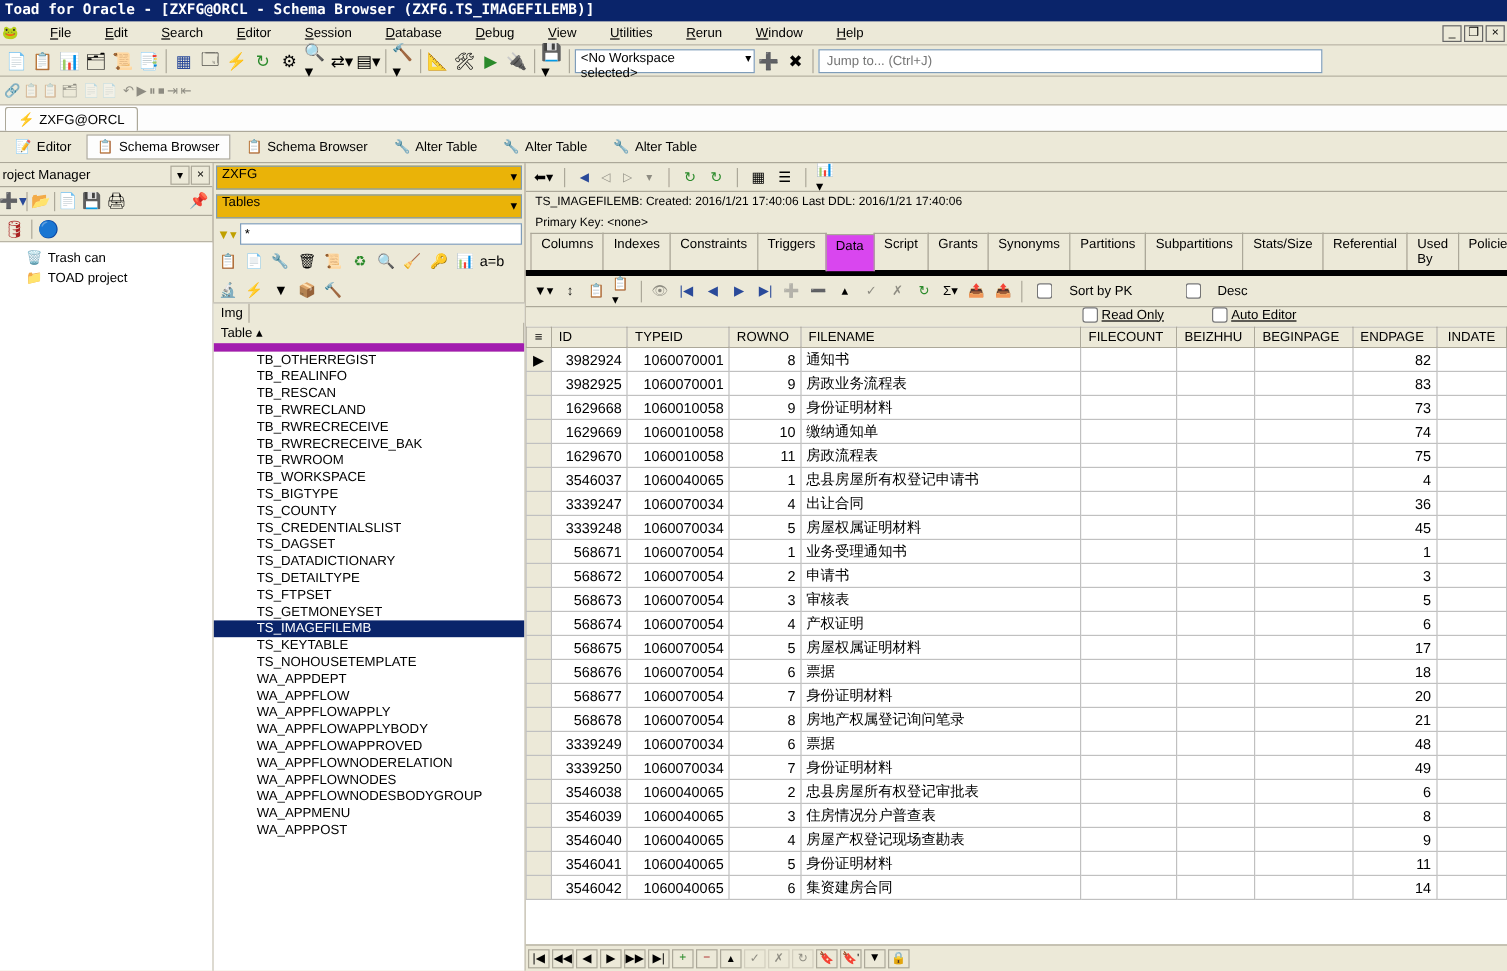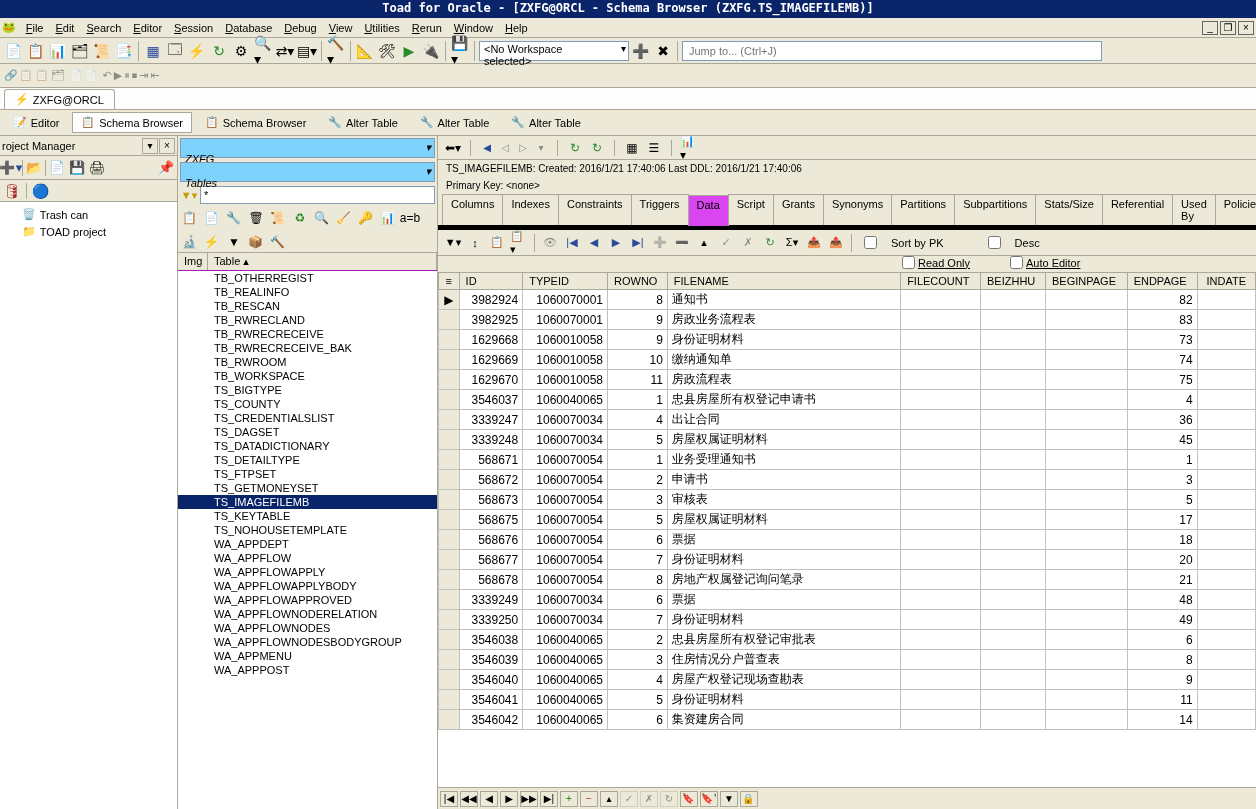--- a/index.html
+++ b/index.html
@@ -1,19 +1,19 @@
 <!DOCTYPE html>
 <html><head>
 <meta charset="utf-8">
 <style>
   * { box-sizing: border-box; margin: 0; padding: 0; font-family: "Microsoft YaHei", Tahoma, sans-serif; font-size: 11px; }
   body { background: #ece9d8; width: 1256px; height: 809px; overflow: hidden; }
-  .titlebar { background: #0a246a; color: #fff; height: 18px; padding: 1px 20px; font-family: "SimSun", monospace; font-size: 12px; font-weight: bold; text-align: center; }
+  .titlebar { background: #0a246a; color: #fff; height: 18px; padding: 1px 4px; font-family: "SimSun", monospace; font-size: 12px; font-weight: bold; }
   .menubar { background: #ece9d8; height: 20px; display: flex; align-items: center; padding: 0 2px; border-bottom: 1px solid #aca899; }
-  .menubar .menu-item { padding: 2px 6px; cursor: default; }
+  .menubar .menu-item { padding: 2px 6px; cursor: default; margin-left: 16px; }
   .menubar .menu-item u { text-decoration: underline; }
   .menubar .spacer { flex: 1; }
   .menubar .window-btn { width: 16px; height: 14px; border: 1px solid #666; background: #ece9d8; margin-left: 2px; text-align: center; line-height: 12px; font-size: 10px; }
   .toolbar { background: #ece9d8; height: 26px; display: flex; align-items: center; padding: 2px 4px; border-bottom: 1px solid #aca899; gap: 2px; }
   .toolbar .tb-btn { width: 20px; height: 20px; border: 1px solid transparent; display: flex; align-items: center; justify-content: center; font-size: 14px; cursor: pointer; }
   .toolbar .sep { width: 1px; height: 20px; background: #aca899; margin: 0 2px; }
   .toolbar .combo { height: 20px; border: 1px solid #7f9db9; background: #fff; padding: 1px 18px 1px 4px; position: relative; font-size: 11px; }
   .toolbar .combo::after { content: "▾"; position: absolute; right: 2px; top: 1px; font-size: 10px; }
   .toolbar .jump { height: 20px; border: 1px solid #7f9db9; background: #fff; padding: 2px 6px; width: 420px; color: #888; }
   .toolbar2 { background: #ece9d8; height: 24px; border-bottom: 1px solid #aca899; display: flex; align-items: center; padding: 2px 4px; gap: 2px; }
@@ -28,29 +28,29 @@
   .pm-header .label { flex: 1; }
   .pm-header .small-btn { width: 16px; height: 16px; display: flex; align-items: center; justify-content: center; font-size: 10px; border: 1px solid #aca899; margin-left: 1px; }
   .pm-tools { height: 24px; display: flex; align-items: center; padding: 2px; gap: 2px; border-bottom: 1px solid #aca899; }
   .pm-tools .ptb { width: 18px; height: 18px; display: flex; align-items: center; justify-content: center; font-size: 13px; cursor: pointer; }
   .pm-tools .pin { margin-left: auto; }
   .pm-tools2 { height: 22px; display: flex; align-items: center; padding: 2px; gap: 4px; border-bottom: 1px solid #aca899; }
   .pm-tools2 .ptb { width: 20px; height: 20px; display: flex; align-items: center; justify-content: center; font-size: 14px; }
   .pm-tree { flex: 1; background: #fff; padding: 4px; }
   .pm-tree .item { padding: 2px 4px 2px 18px; display: flex; align-items: center; gap: 4px; }
   .mid-panel { width: 260px; display: flex; flex-direction: column; border-right: 1px solid #aca899; }
-  .schema-combo { margin: 2px; height: 20px; border: 1px solid #7f9db9; background: #7dd3fc; padding: 14px 18px 2px 4px; position: relative; font-style: italic; }
+  .schema-combo { margin: 2px; height: 20px; border: 1px solid #7f9db9; background: #eab308; padding: 0 18px 2px 4px; position: relative; }
   .schema-combo::after { content: "▾"; position: absolute; right: 3px; top: 2px; }
   .mid-toolbar { height: 24px; display: flex; align-items: center; padding: 2px; gap: 2px; flex-wrap: wrap; }
   .mid-toolbar .mtb { width: 20px; height: 20px; display: flex; align-items: center; justify-content: center; font-size: 12px; cursor: pointer; }
   .filter-row { display: flex; align-items: center; padding: 2px; gap: 2px; }
   .filter-row .funnel { width: 18px; height: 18px; display: flex; align-items: center; justify-content: center; }
   .filter-row input { flex: 1; border: 1px solid #7f9db9; height: 18px; padding: 0 3px; }
   .obj-list { flex: 1; background: #fff; overflow-y: scroll; border-top: 1px solid #aca899; }
-  .obj-header { display: flex; background: #ece9d8; border-bottom: 1px solid #a21caf; position: sticky; top: 0; }
+  .obj-header { display: flex; background: #ece9d8; border-bottom: 7px solid #a21caf; position: sticky; top: 0; flex-direction: column; }
   .obj-header .col { padding: 2px 6px; border-right: 1px solid #aca899; font-size: 11px; }
   .obj-row { padding: 1px 6px 1px 36px; cursor: default; font-size: 11px; }
   .obj-row.sel { background: #0a246a; color: #fff; }
   .right-panel { flex: 1; display: flex; flex-direction: column; overflow: hidden; }
   .right-tools { height: 24px; display: flex; align-items: center; padding: 2px 6px; gap: 4px; border-bottom: 1px solid #aca899; }
   .right-tools .rtb { width: 18px; height: 18px; display: flex; align-items: center; justify-content: center; font-size: 12px; }
   .nav-btns { display: flex; gap: 2px; }
   .nav-btns .nb { width: 16px; height: 16px; display: flex; align-items: center; justify-content: center; font-size: 10px; }
   .info-line { padding: 3px 8px; font-size: 10px; }
   .detail-tabs { display: flex; border-bottom: 5px solid #000000; padding-left: 4px; }
@@ -499,20 +499,32 @@
               <td class="num">3</td>
               <td>审核表</td>
               <td class="num"></td>
               <td></td>
               <td class="num"></td>
               <td class="num">5</td>
               <td></td>
             </tr>
             <tr>
               <td class="row-marker"></td>
+              <td class="num">568674</td>
+              <td class="num">1060070054</td>
+              <td class="num">4</td>
+              <td>产权证明</td>
+              <td class="num"></td>
+              <td></td>
+              <td class="num"></td>
+              <td class="num">6</td>
+              <td></td>
+            </tr>
+            <tr>
+              <td class="row-marker"></td>
               <td class="num">568675</td>
               <td class="num">1060070054</td>
               <td class="num">5</td>
               <td>房屋权属证明材料</td>
               <td class="num"></td>
               <td></td>
               <td class="num"></td>
               <td class="num">17</td>
               <td></td>
             </tr>

